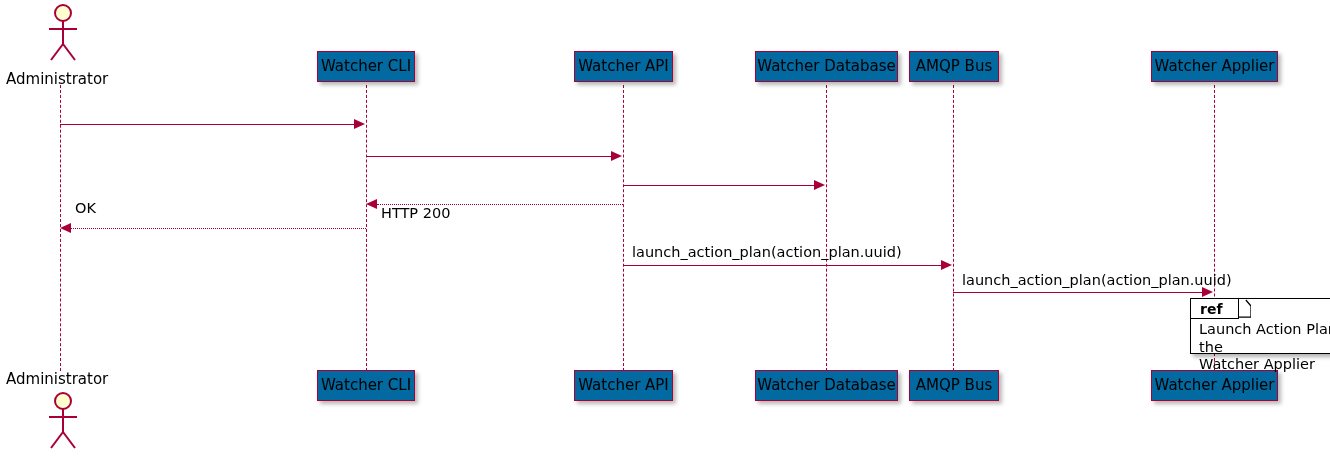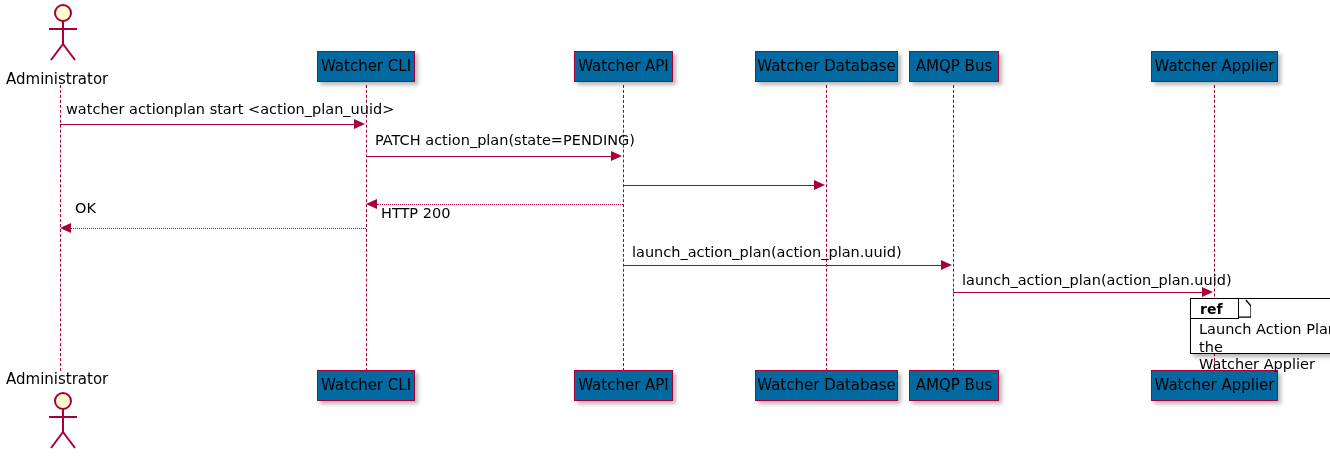--- a/index.html
+++ b/index.html
@@ -189,25 +189,23 @@
   <div class="participant-box" style="left:755px; top:370px; width:143px; height:31px;">
     <span>Watcher Database</span>
   </div>
   <div class="participant-box" style="left:909px; top:370px; width:90px; height:31px;">
     <span>AMQP Bus</span>
   </div>
   <div class="participant-box" style="left:1151px; top:370px; width:127px; height:31px;">
     <span>Watcher Applier</span>
   </div>
 
-  <div class="msg-label" style="left:66px; top:102px;">watcher actionplan start &lt;action_plan_uuid&gt;</div>
   <div class="msg-line" style="left:60px; top:124px; width:295px;"></div>
   <div class="arrowhead right" style="left:354px; top:119px;"></div>
 
-  <div class="msg-label" style="left:375px; top:133px;">PATCH action_plan(state=PENDING)</div>
   <div class="msg-line" style="left:366px; top:156px; width:246px;"></div>
   <div class="arrowhead right" style="left:611px; top:151px;"></div>
 
   <div class="msg-line" style="left:623px; top:185px; width:192px;"></div>
   <div class="arrowhead right" style="left:814px; top:180px;"></div>
 
   <div class="msg-label" style="left:381px; top:206px;">HTTP 200</div>
   <div class="msg-line dotted" style="left:377px; top:204px; width:246px;"></div>
   <div class="arrowhead left" style="left:366px; top:199px;"></div>
 

